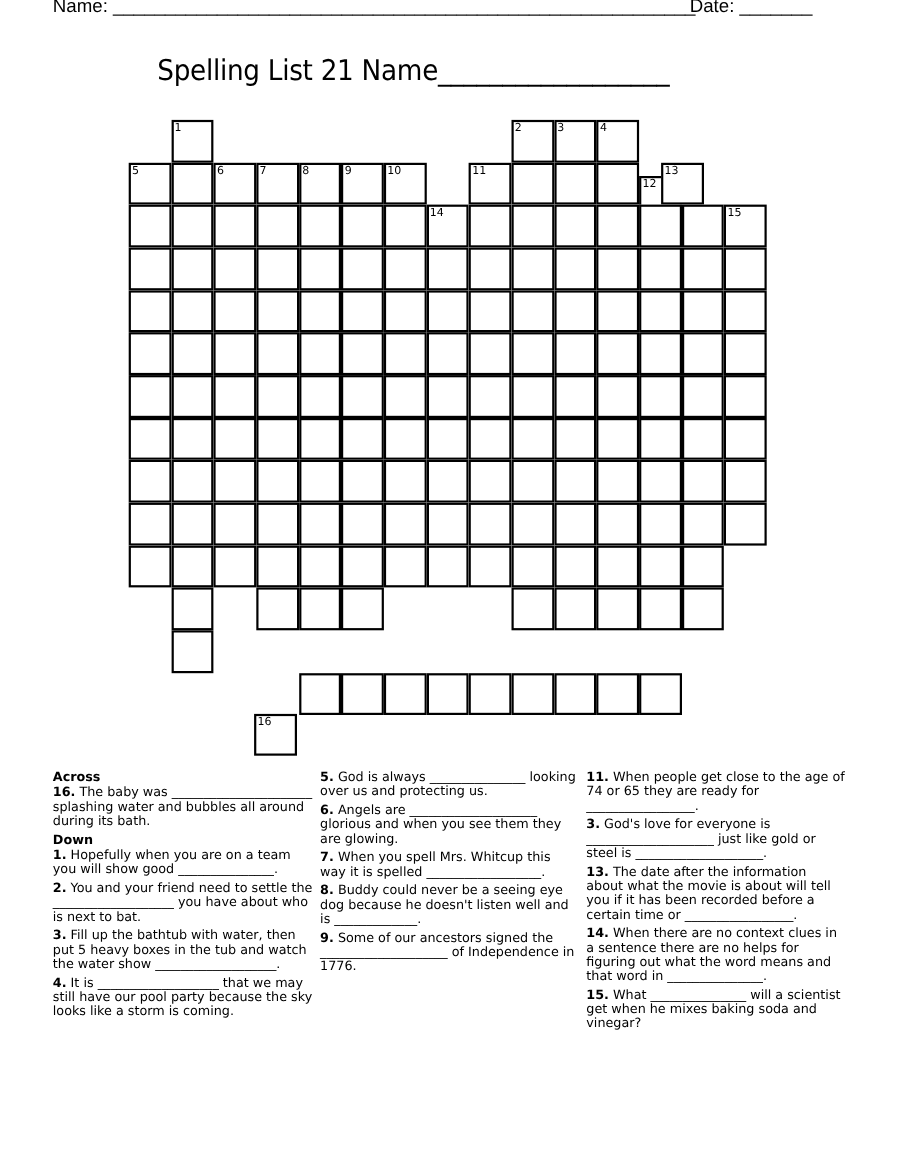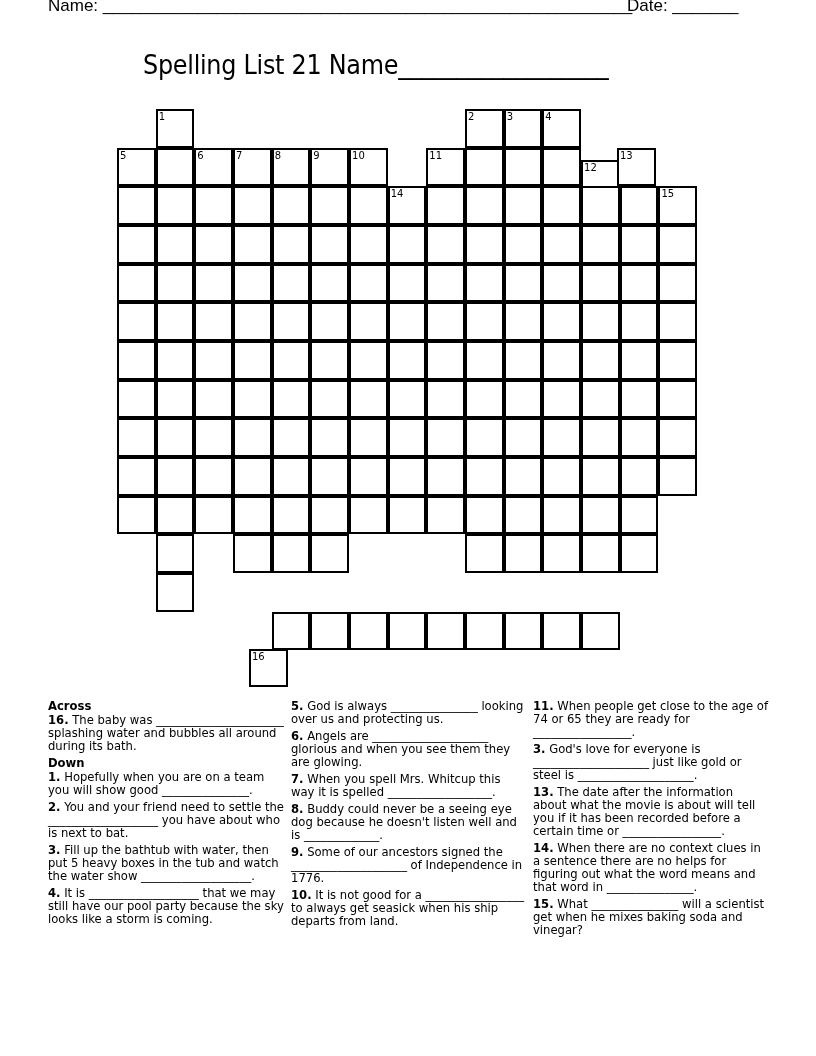--- a/index.html
+++ b/index.html
@@ -62,21 +62,21 @@
     </div>
     <div class="cell" style="left: 427.36px; top: 148.67px;">
       <span class="num">11</span>
     </div>
     <div class="cell" style="left: 466.03px; top: 148.67px;"></div>
     <div class="cell" style="left: 504.7px; top: 148.67px;"></div>
     <div class="cell" style="left: 543.37px; top: 148.67px;"></div>
     <div class="cell" style="left: 582.04px; top: 161px;">
       <span class="num">12</span>
     </div>
-    <div class="cell" style="left: 618px; top: 148.67px;">
+    <div class="cell" style="left: 602px; top: 148.67px;">
       <span class="num">13</span>
     </div>
     <div class="cell" style="left: 118px; top: 187.34px;"></div>
     <div class="cell" style="left: 156.67px; top: 187.34px;"></div>
     <div class="cell" style="left: 195.34px; top: 187.34px;"></div>
     <div class="cell" style="left: 234.01px; top: 187.34px;"></div>
     <div class="cell" style="left: 272.68px; top: 187.34px;"></div>
     <div class="cell" style="left: 311.35px; top: 187.34px;"></div>
     <div class="cell" style="left: 350.02px; top: 187.34px;"></div>
     <div class="cell" style="left: 388.69px; top: 187.34px;">
@@ -213,21 +213,21 @@
     <div class="cell" style="left: 156.67px; top: 535.37px;"></div>
     <div class="cell" style="left: 234.01px; top: 535.37px;"></div>
     <div class="cell" style="left: 272.68px; top: 535.37px;"></div>
     <div class="cell" style="left: 311.35px; top: 535.37px;"></div>
     <div class="cell" style="left: 466.03px; top: 535.37px;"></div>
     <div class="cell" style="left: 504.7px; top: 535.37px;"></div>
     <div class="cell" style="left: 543.37px; top: 535.37px;"></div>
     <div class="cell" style="left: 582.04px; top: 535.37px;"></div>
     <div class="cell" style="left: 620.71px; top: 535.37px;"></div>
     <div class="cell" style="left: 156.67px; top: 574.04px;"></div>
-    <div class="cell" style="left: 250px; top: 612.71px; margin-top: 36px;">
+    <div class="cell" style="left: 232px; top: 612.71px; margin-top: 36px;">
       <span class="num">16</span>
     </div>
     <div class="cell" style="left: 272.68px; top: 612.71px;"></div>
     <div class="cell" style="left: 311.35px; top: 612.71px;"></div>
     <div class="cell" style="left: 350.02px; top: 612.71px;"></div>
     <div class="cell" style="left: 388.69px; top: 612.71px;"></div>
     <div class="cell" style="left: 427.36px; top: 612.71px;"></div>
     <div class="cell" style="left: 466.03px; top: 612.71px;"></div>
     <div class="cell" style="left: 504.7px; top: 612.71px;"></div>
     <div class="cell" style="left: 543.37px; top: 612.71px;"></div>
@@ -243,21 +243,20 @@
   <div class="clue"><b>3.</b> <span>Fill up the bathtub with water, then put 5 heavy boxes in the tub and watch the water show ___________________.</span></div>
   <div class="clue"><b>4.</b> <span>It is ___________________ that we may still have our pool party because the sky looks like a storm is coming.</span></div>
 </div>
 
 <div class="clues col2">
   <div class="clue"><b>5.</b> <span>God is always _______________ looking over us and protecting us.</span></div>
   <div class="clue"><b>6.</b> <span>Angels are ____________________ glorious and when you see them they are glowing.</span></div>
   <div class="clue"><b>7.</b> <span>When you spell Mrs. Whitcup this way it is spelled __________________.</span></div>
   <div class="clue"><b>8.</b> <span>Buddy could never be a seeing eye dog because he doesn't listen well and is _____________.</span></div>
   <div class="clue"><b>9.</b> <span>Some of our ancestors signed the ____________________ of Independence in 1776.</span></div>
-  <div class="clue"><b>10.</b> <span>It is not good for a _________________ to always get seasick when his ship departs from land.</span></div>
 </div>
 
 <div class="clues col3">
   <div class="clue"><b>11.</b> <span>When people get close to the age of 74 or 65 they are ready for _________________.</span></div>
   <div class="clue"><b>3.</b> <span>God's love for everyone is ____________________ just like gold or steel is ____________________.</span></div>
   <div class="clue"><b>13.</b> <span>The date after the information about what the movie is about will tell you if it has been recorded before a certain time or _________________.</span></div>
   <div class="clue"><b>14.</b> <span>When there are no context clues in a sentence there are no helps for figuring out what the word means and that word in _______________.</span></div>
   <div class="clue"><b>15.</b> <span>What _______________ will a scientist get when he mixes baking soda and vinegar?</span></div>
 </div>
 

